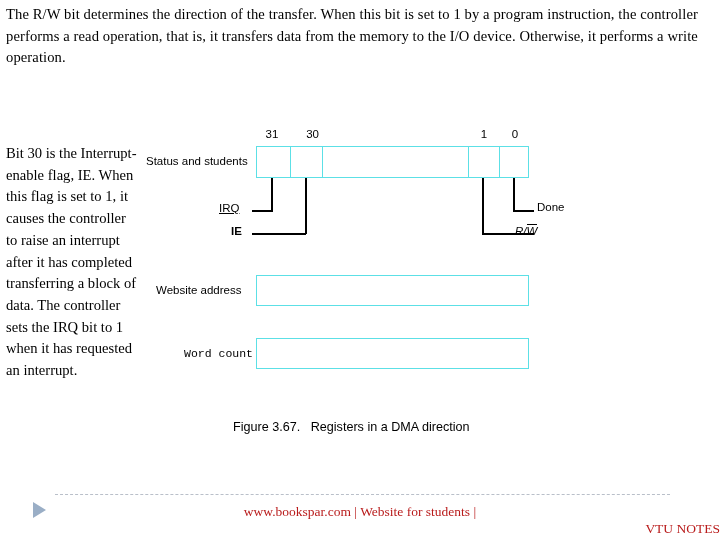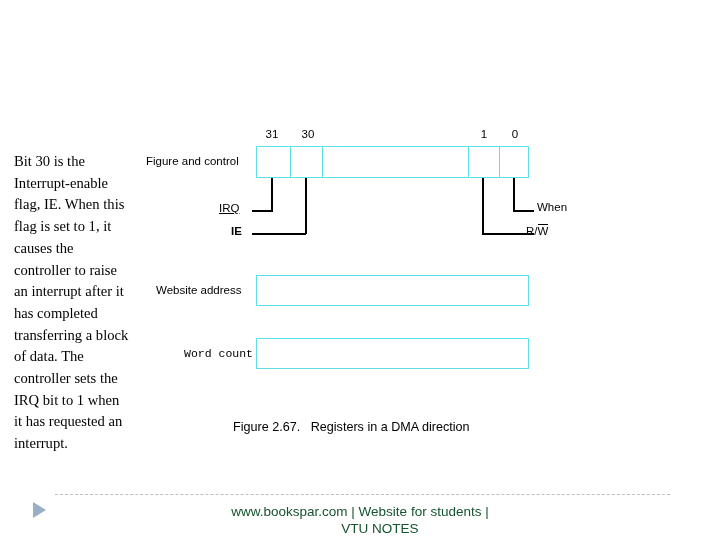--- a/index.html
+++ b/index.html
@@ -32,21 +32,21 @@
   
   #left-column {
     position: absolute;
     left: 6px;
     top: 143px;
     width: 132px;
     font-size: 14.6px;
     line-height: 21.7px;
     color: #000;
   }
-  #left-column p { margin: 8px; }
+  #left-column p { margin: 0; }
 
   
   #figure-area {
     position: absolute;
     left: 0;
     top: 120px;
     width: 720px;
     height: 320px;
   }
   .fig-label {
@@ -116,76 +116,77 @@
     border-top: 8px solid transparent;
     border-bottom: 8px solid transparent;
     border-left: 13px solid #9aaec6;
   }
   #footer-text {
     position: absolute;
     left: 0;
     top: 503px;
     width: 720px;
     text-align: center;
-    font-family: Liberation Sans, sans-serif;
+    font-family: Liberation Serif, serif;
     font-size: 13.5px;
     line-height: 17px;
-    color: #14532d;
+    color: #b91c1c;
   }
-  #footer-line2 { padding-left: 40px; }
+  #footer-line2 { padding-left: 40px; text-align: right; }
 </style>
 </head>
 <body>
 
 <div id="intro-text">
+  <p>The R/W bit determines the direction of the transfer. When this bit is set to 1 by a program instruction, the controller performs a read operation, that is, it transfers data from the memory to the I/O device. Otherwise, it performs a write operation.</p>
 </div>
 
 <div id="left-column">
   <p>Bit 30 is the Interrupt-enable flag, IE. When this flag is set to 1, it causes the controller to raise an interrupt after it has completed transferring a block of data. The controller sets the IRQ bit to 1 when it has requested an interrupt.</p>
 </div>
 
 <div id="figure-area">
 
   <div class="bitnum" style="left:261px; top:8px; width:22px;">31</div>
-  <div class="bitnum" style="left:297px; top:8px; width:22px;">30</div>
+  <div class="bitnum" style="left:297px; top:8px; width:22px;text-align:right;">30</div>
   <div class="bitnum" style="left:473px; top:8px; width:22px;">1</div>
   <div class="bitnum" style="left:504px; top:8px; width:22px;">0</div>
 
-  <div class="fig-label" style="left:146px; top:35px;">Figure and control</div>
+  <div class="fig-label" style="left:146px; top:35px;">Status and students</div>
 
   <div class="reg-box" style="left:256px; top:26px; width:273px; height:32px;"></div>
   <div class="divider" style="left:290px; top:26px; height:32px;"></div>
   <div class="divider" style="left:322px; top:26px; height:32px;"></div>
   <div class="divider" style="left:468px; top:26px; height:32px;"></div>
   <div class="divider" style="left:499px; top:26px; height:32px;"></div>
 
   <div class="ld-v" style="left:271px; top:58px; height:33px;"></div>
   <div class="ld-h" style="left:252px; top:90px; width:21px;"></div>
   <div class="fig-label" style="left:219px; top:82px;text-decoration:underline;">IRQ</div>
 
   <div class="ld-v" style="left:305px; top:58px; height:56px;"></div>
   <div class="ld-h" style="left:252px; top:113px; width:54px;"></div>
   <div class="fig-label" style="left:231px; top:105px;font-weight:bold;">IE</div>
 
   <div class="ld-v" style="left:513px; top:58px; height:33px;"></div>
   <div class="ld-h" style="left:513px; top:90px; width:21px;"></div>
-  <div class="fig-label" style="left:537px; top:81px;">When</div>
+  <div class="fig-label" style="left:537px; top:81px;">Done</div>
 
   <div class="ld-v" style="left:482px; top:58px; height:56px;"></div>
   <div class="ld-h" style="left:482px; top:113px; width:52px;"></div>
-  <div class="fig-label" style="left:526px; top:104px;"><span>R/</span><span class="overbar">W</span></div>
+  <div class="fig-label" style="left:515px; top:104px;font-style:italic;"><span>R/</span><span class="overbar">W</span></div>
 
   <div class="fig-label" style="left:156px; top:164px;">Website address</div>
   <div class="reg-box" style="left:256px; top:155px; width:273px; height:31px;"></div>
 
   <div class="fig-label" style="left:184px; top:227px;font-family:Liberation Mono, monospace;">Word count</div>
   <div class="reg-box" style="left:256px; top:218px; width:273px; height:31px;"></div>
 
 </div>
 
-<div id="figure-caption"><span>Figure 2.67.</span>   <span>Registers in a DMA direction</span></div>
+<div id="figure-caption"><span>Figure 3.67.</span>   <span>Registers in a DMA direction</span></div>
 
 <div id="footer-rule"></div>
 <div id="footer-triangle"></div>
 <div id="footer-text">
   <div>www.bookspar.com | Website for students |</div>
   <div id="footer-line2">VTU NOTES</div>
 </div>
 
 </body></html>

